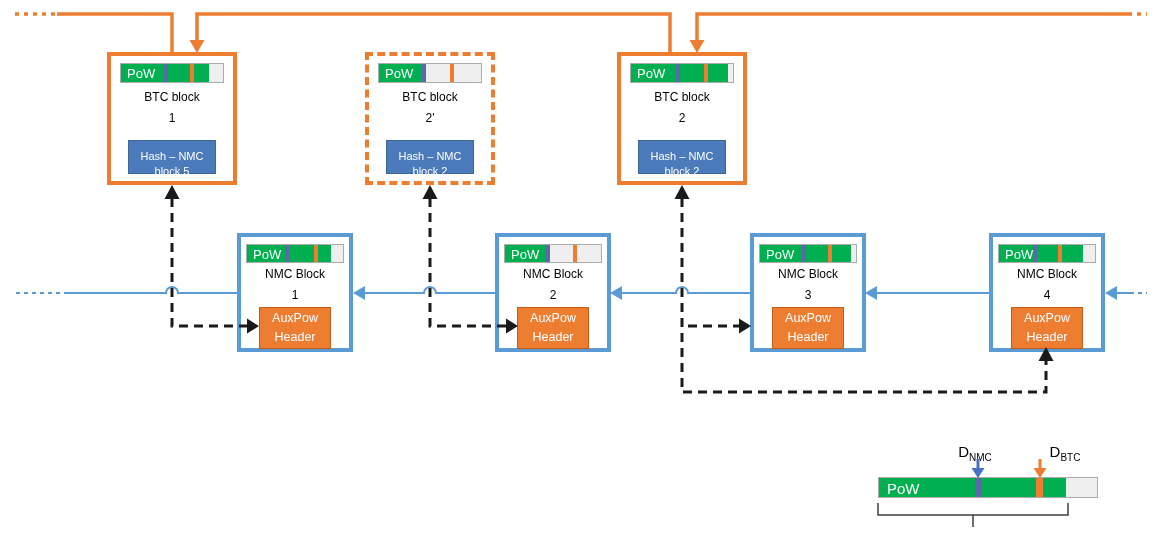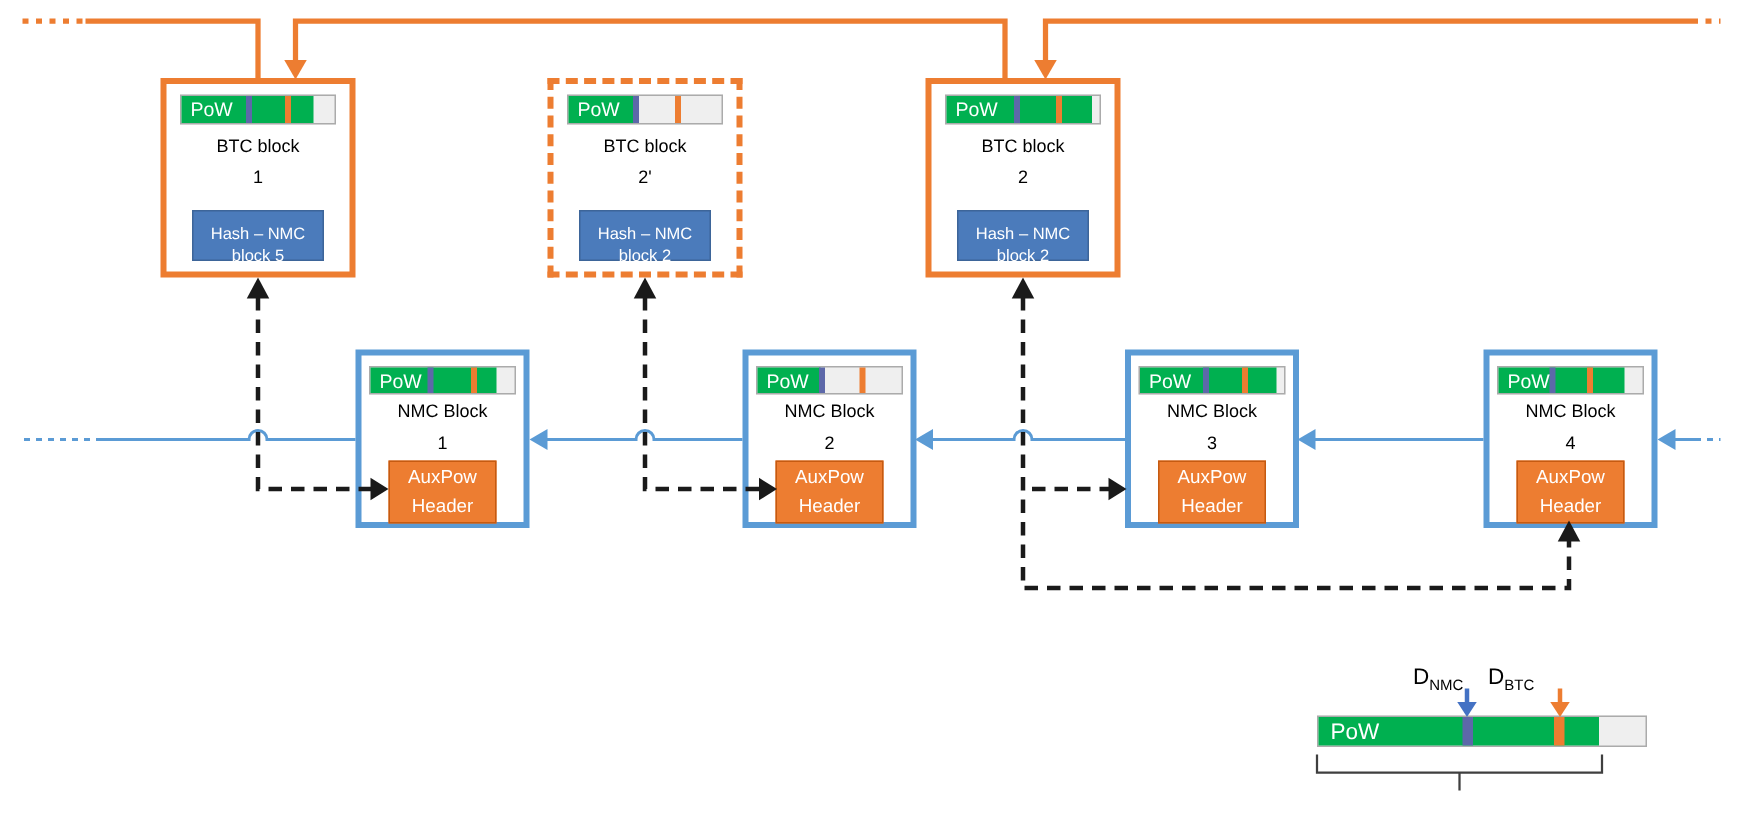--- a/index.html
+++ b/index.html
@@ -41,23 +41,23 @@
   .nmc-block .pow-bar{left:5px;right:5px;top:7px;height:19px;}
   .pow-green{position:absolute;left:0;top:0;bottom:0;width:var(--g);background:var(--c-green,#00B050);}
   .pow-m{position:absolute;top:0;bottom:0;width:var(--mw);}
   .pow-m.nmc{left:calc(var(--n) - var(--mw)/2);background:var(--c-marker,#5D68A9);}
   .pow-m.btc{left:calc(var(--b) - var(--mw)/2);background:var(--c-orange,#ED7D31);}
   .pow-label{position:absolute;left:6px;top:50%;transform:translateY(-50%);color:#fff;font-size:13px;}
 
   
   .legend-bar{left:878px;top:477px;width:220px;height:21px;--mw:7px;}
   .legend-bar .pow-label{font-size:15px;left:8px;}
-  .d-label{position:absolute;top:443px;width:66px;font-size:15px;}
+  .d-label{position:absolute;top:443px;width:66px;text-align:center;font-size:15px;}
   .d-label sub{font-size:10px;}
-  #d-nmc{left:942px;} #d-btc{left:992px;}
+  #d-nmc{left:942px;} #d-btc{left:1032px;}
   .legend-caption{position:absolute;left:873px;top:529px;width:200px;text-align:center;font-size:16px;}
 
   
   #overlay{position:absolute;left:0;top:0;pointer-events:none;}
   .st-orange{stroke:var(--c-orange,#ED7D31);stroke-width:3.5;fill:none;}
   .st-orange-dot{stroke:var(--c-orange,#ED7D31);stroke-width:3.5;fill:none;stroke-dasharray:4 5;}
   .fl-orange{fill:var(--c-orange,#ED7D31);}
   .st-blue{stroke:var(--c-blue,#5B9BD5);stroke-width:2;fill:none;}
   .st-blue-dot{stroke:var(--c-blue,#5B9BD5);stroke-width:2;fill:none;stroke-dasharray:4 4;}
   .fl-blue{fill:var(--c-blue,#5B9BD5);}

